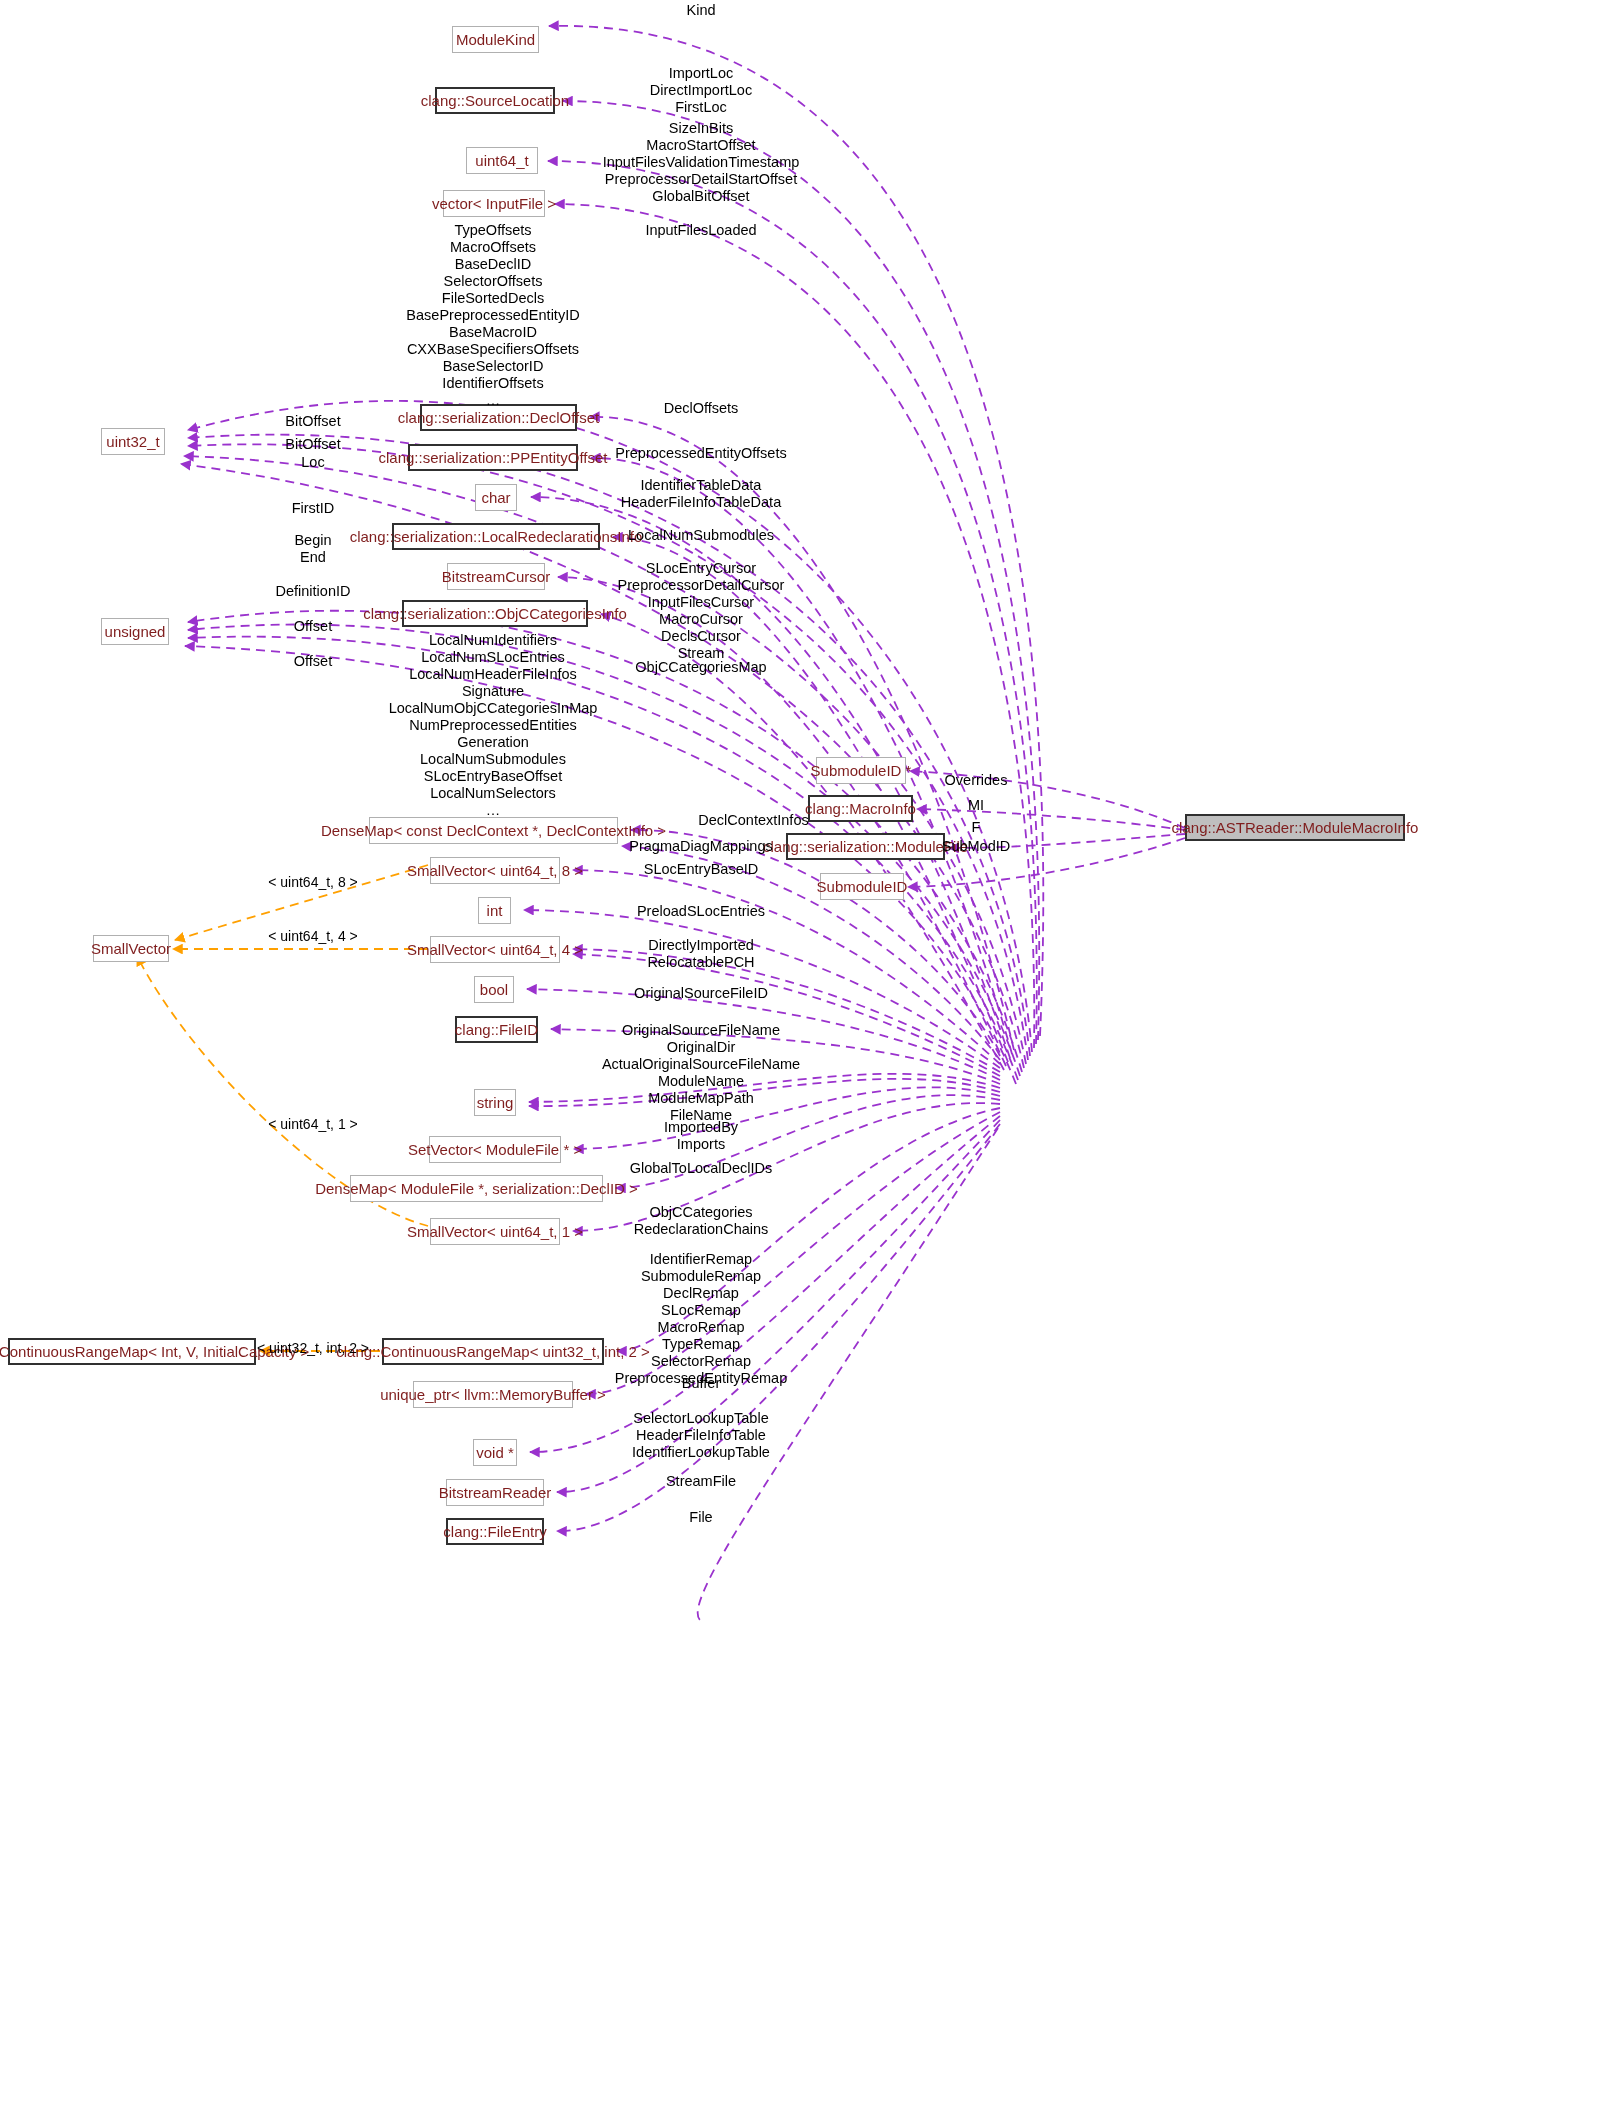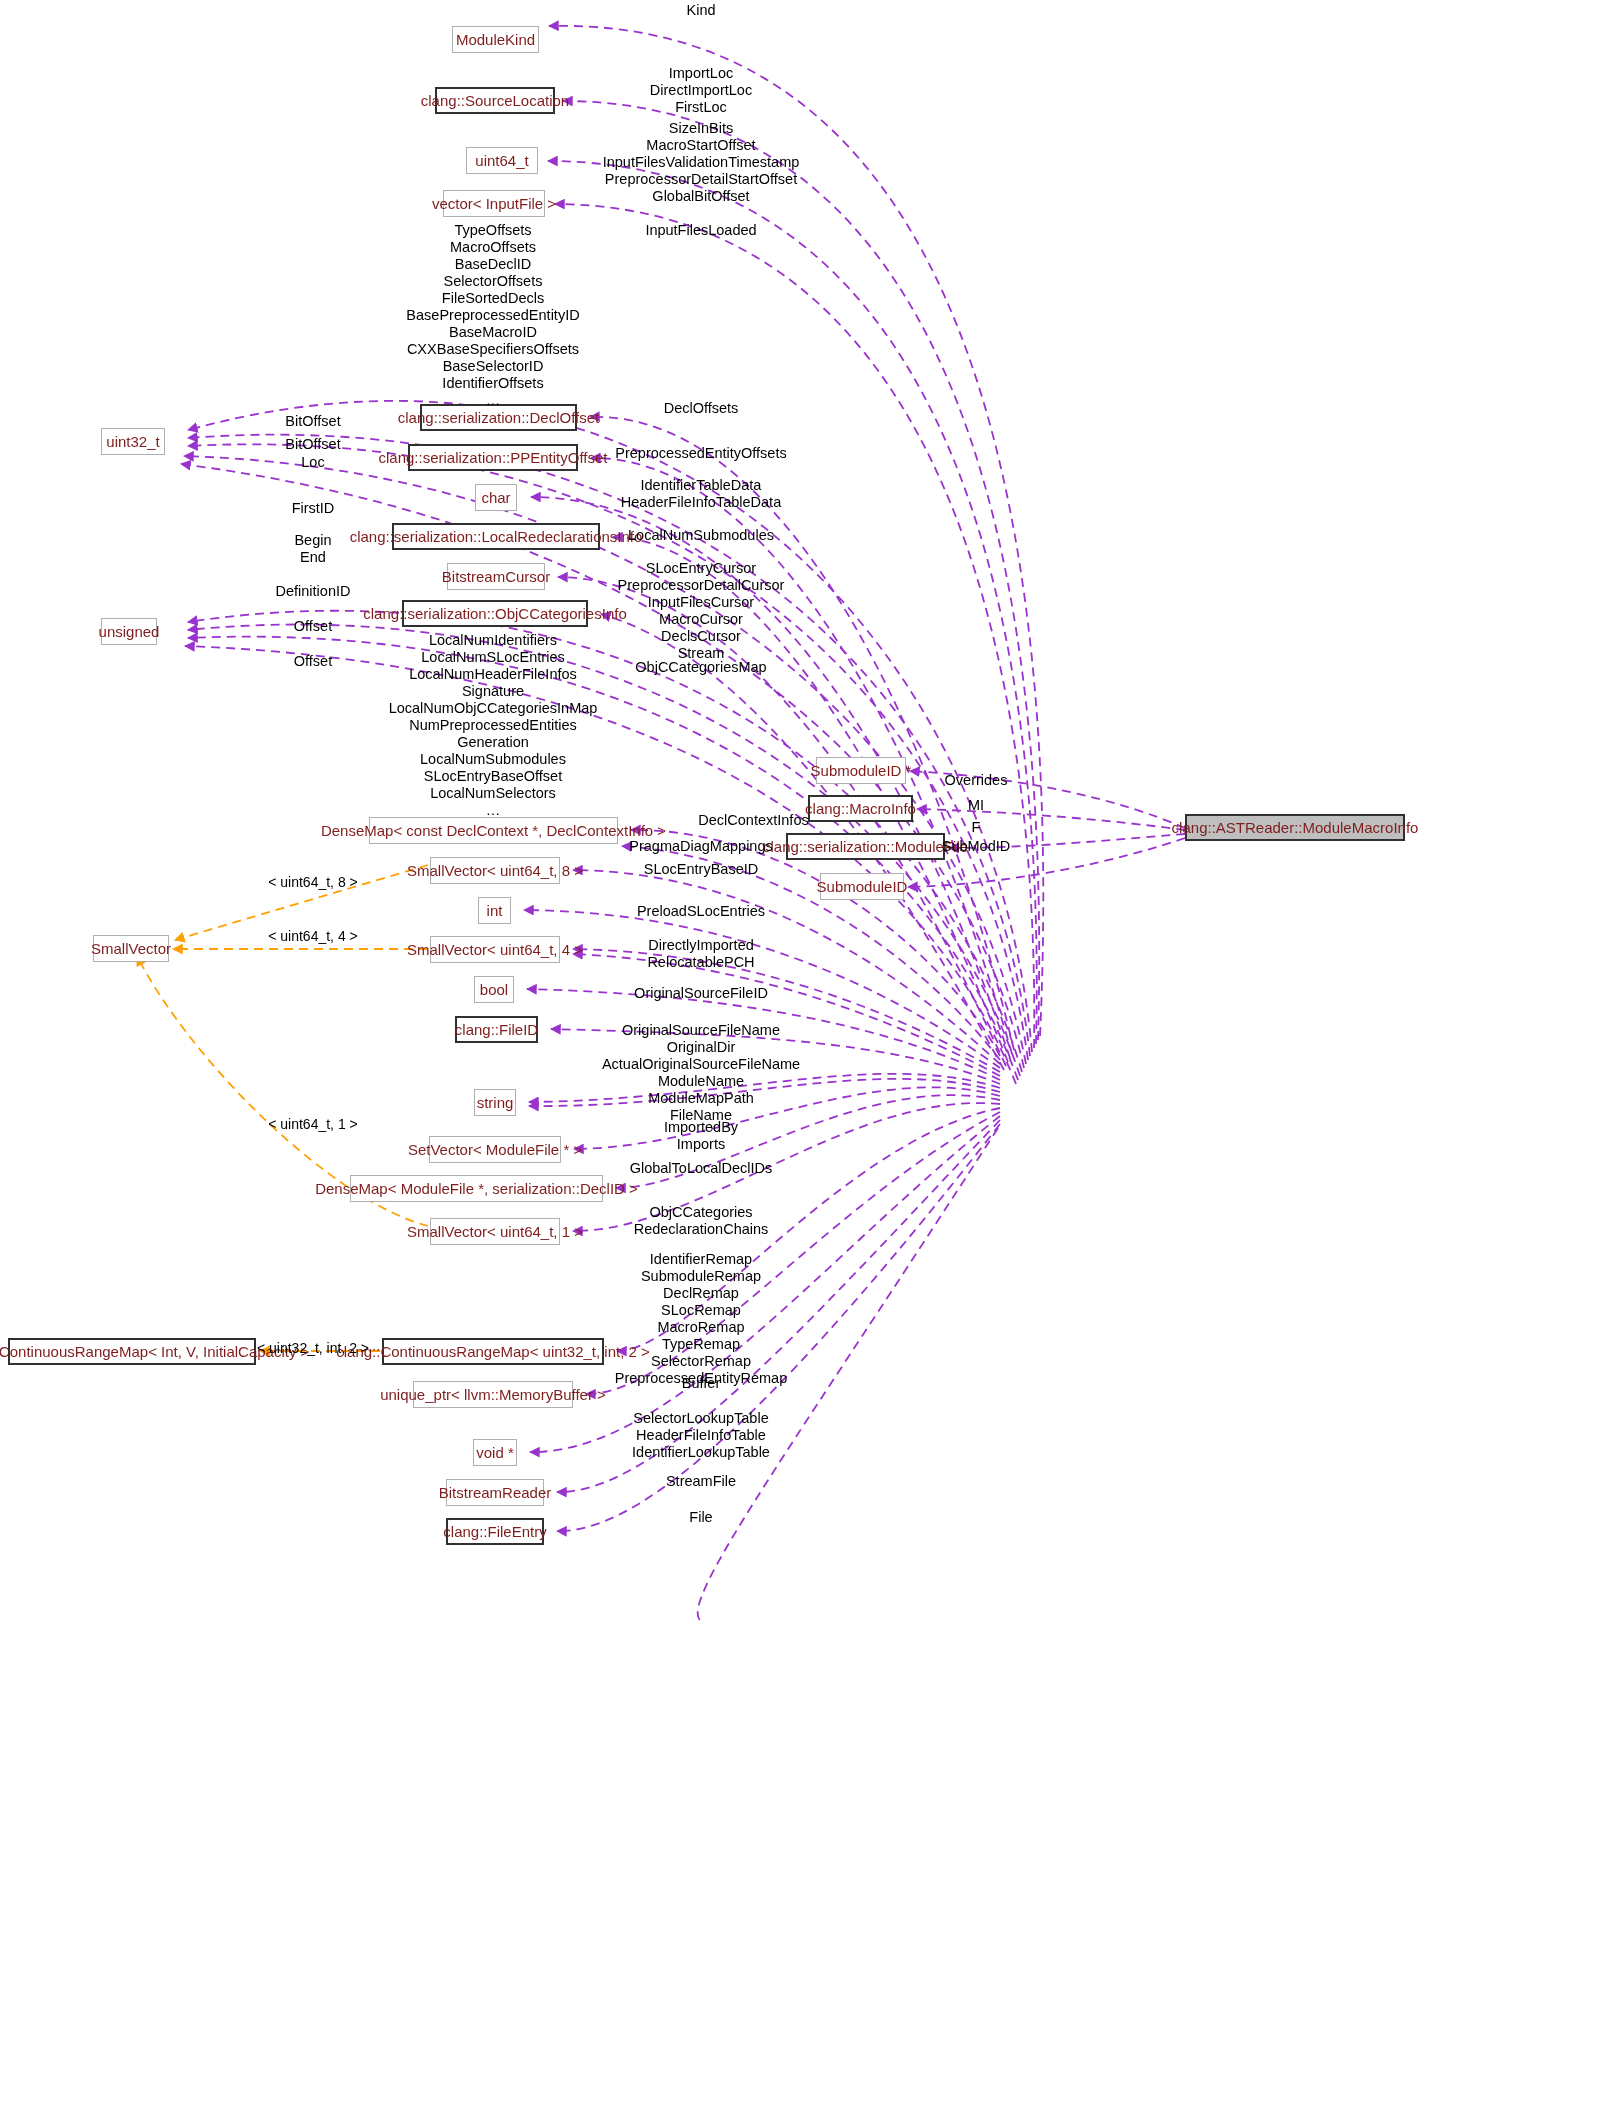--- a/index.html
+++ b/index.html
@@ -185,21 +185,21 @@
   </div>
   <div class="node thin" style="left:475px;top:484px;width:42px;">
     <span>char</span>
   </div>
   <div class="node thick" style="left:392px;top:523px;width:208px;">
     <span>clang::serialization::LocalRedeclarationsInfo</span>
   </div>
   <div class="node thin" style="left:447px;top:563px;width:98px;">
     <span>BitstreamCursor</span>
   </div>
-  <div class="node thin" style="left:101px;top:618px;width:56px;">
+  <div class="node thin" style="left:101px;top:618px;width:68px;">
     <span>unsigned</span>
   </div>
   <div class="node thick" style="left:402px;top:600px;width:186px;">
     <span>clang::serialization::ObjCCategoriesInfo</span>
   </div>
   <div class="node thin" style="left:369px;top:817px;width:249px;">
     <span>DenseMap&lt; const DeclContext *, DeclContextInfo &gt;</span>
   </div>
   <div class="node thin" style="left:93px;top:935px;width:76px;">
     <span>SmallVector</span>

